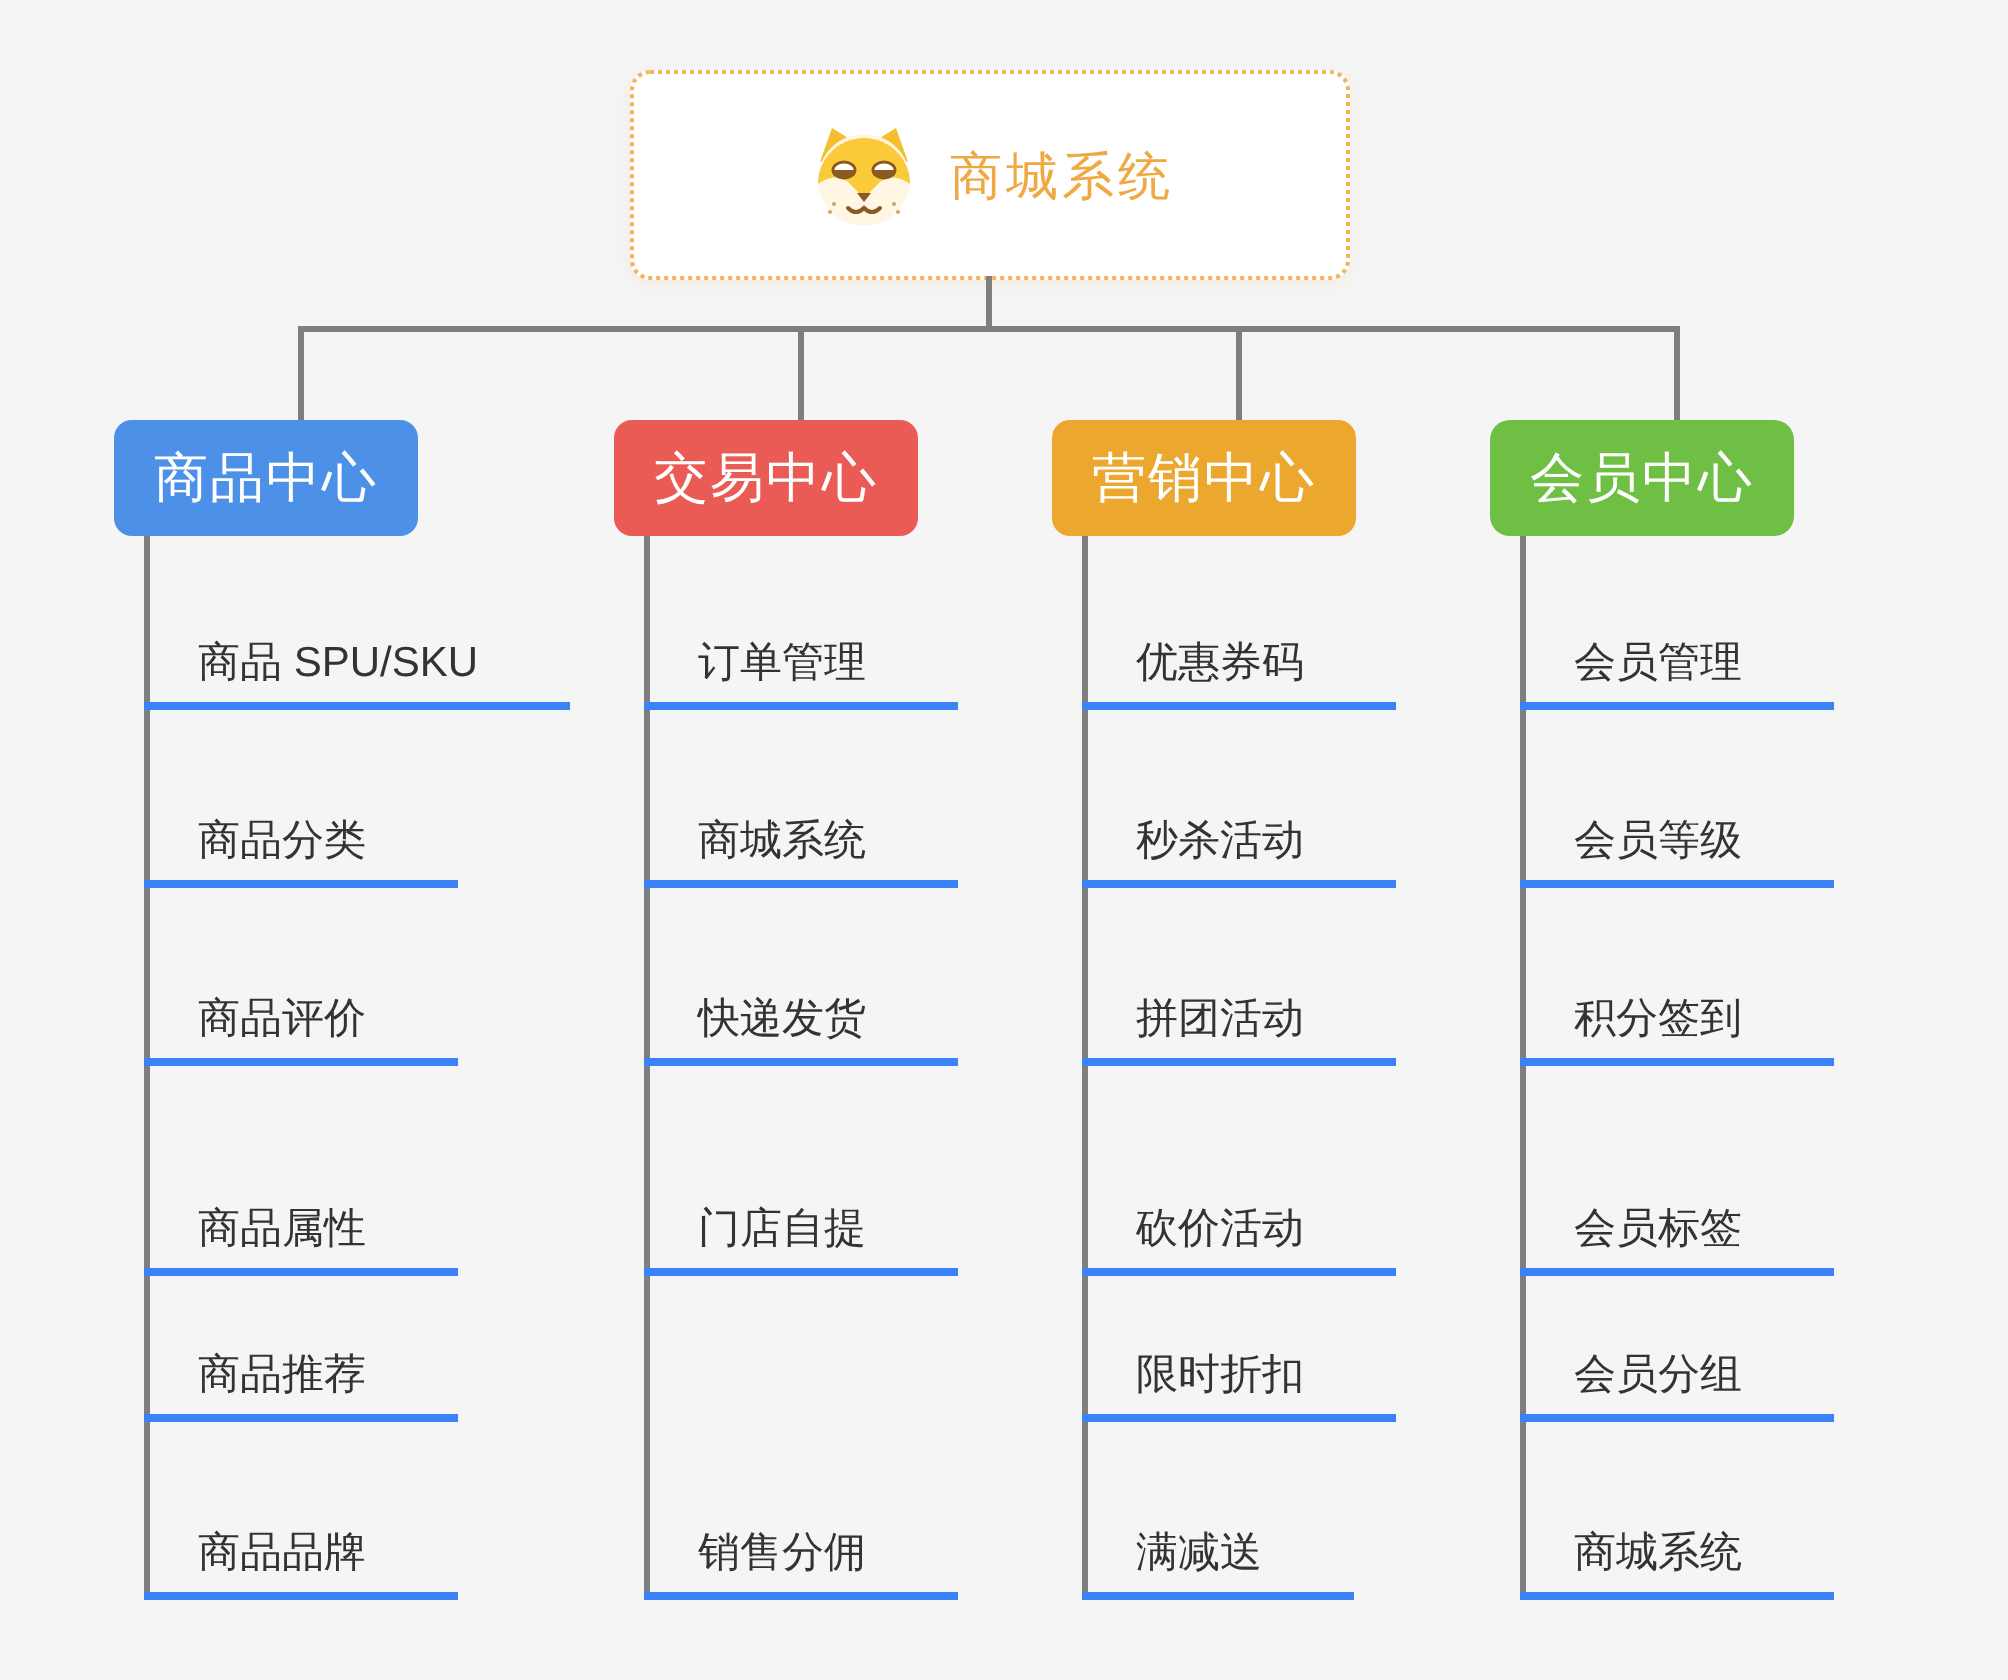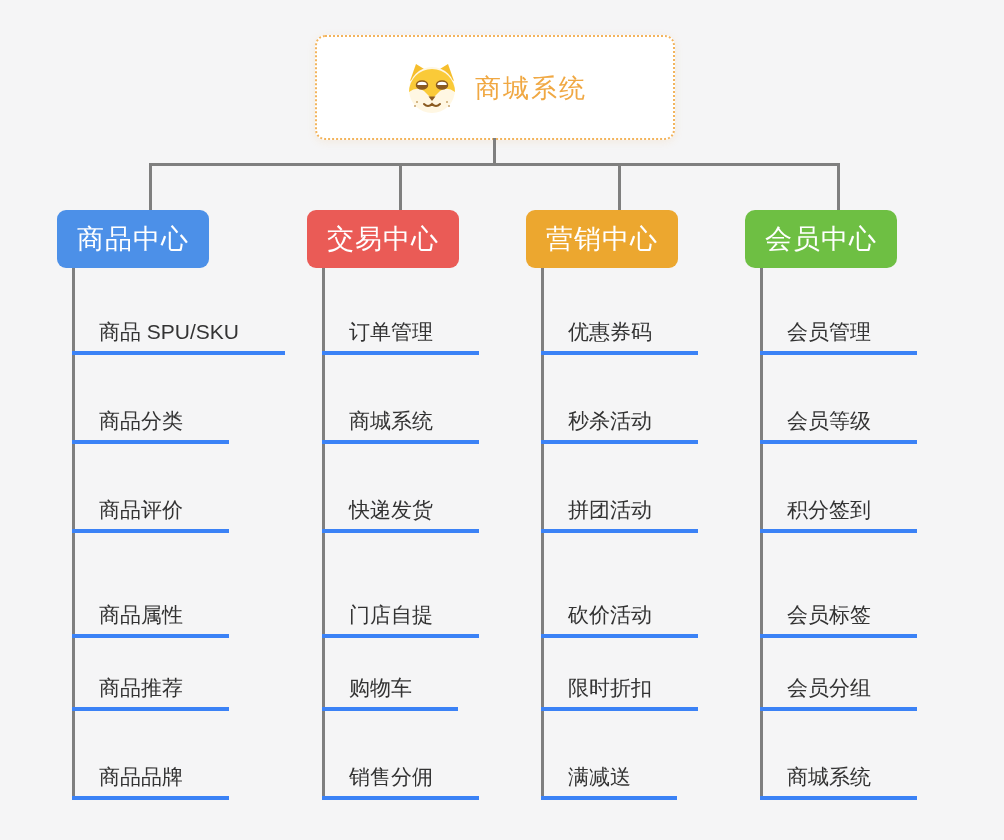--- a/index.html
+++ b/index.html
@@ -87,21 +87,20 @@
 
   <div class="branch branch-2">
     <div class="branch-box" style="background: rgb(234, 91, 86);">
       <span>交易中心</span>
     </div>
     <div class="trunk" style="background: rgb(127, 127, 127);"></div>
     <div class="item i1">订单管理</div>
     <div class="item i2">商城系统</div>
     <div class="item i3">快递发货</div>
     <div class="item i4">门店自提</div>
-    <div class="item i5">购物车</div>
     <div class="item i6">销售分佣</div>
   </div>
 
   <div class="branch branch-3">
     <div class="branch-box" style="background: rgb(236, 167, 47);">
       <span>营销中心</span>
     </div>
     <div class="trunk" style="background: rgb(127, 127, 127);"></div>
     <div class="item i1">优惠券码</div>
     <div class="item i2">秒杀活动</div>

